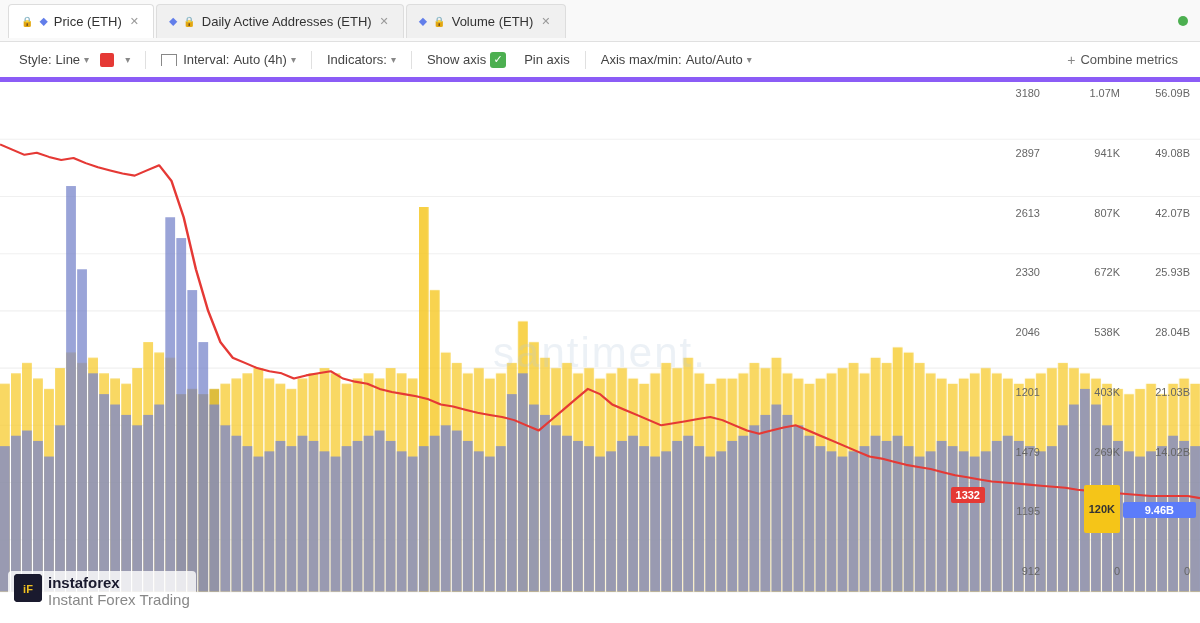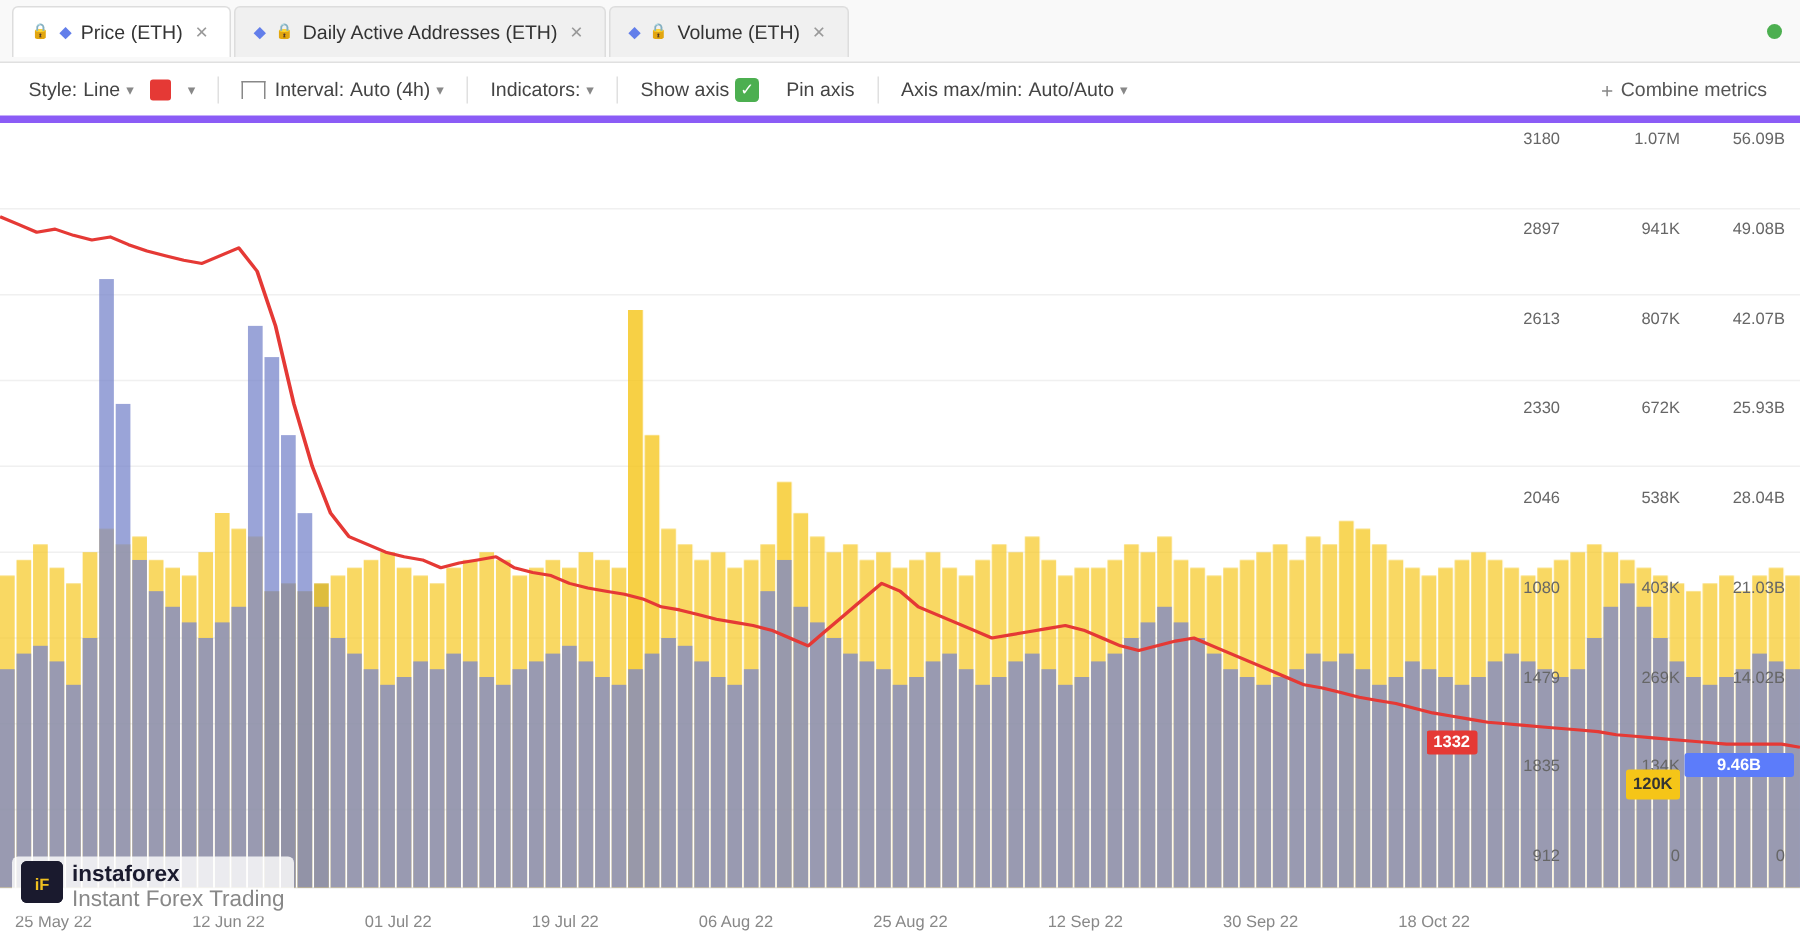--- a/index.html
+++ b/index.html
@@ -115,21 +115,21 @@
       font-weight: bold;
       padding: 2px 22px;
       border-radius: 2px;
     }
     .badge-yellow {
       position: absolute;
       background: #f5c518;
       color: #333;
       font-size: 11px;
       font-weight: bold;
-      padding: 4px 5px;
+      padding: 18px 5px;
       border-radius: 2px;
     }
 
     
     .watermark {
       position: absolute;
       top: 50%;
       left: 50%;
       transform: translate(-50%, -50%);
       font-size: 42px;
@@ -508,31 +508,32 @@
             430,330 440,335 450,325 460,315 470,305 480,295 490,300 500,310 510,315 520,320 
             530,325 540,330 550,328 560,326 570,324 580,322 590,325 600,330 610,335 620,338 
             630,335 640,332 650,330 660,335 670,340 680,345 690,350 700,355 710,360 720,362 
             730,365 740,368 750,370 760,372 770,375 780,378 790,380 800,382 810,384 820,385 
             830,386 840,387 850,388 860,389 870,390 880,392 890,393 900,394 910,395 920,396 930,397 940,398 950,398 960,398 970,398 980,400
           "></polyline>
       </g>
     </svg>
 
     
+    <div class="watermark">santiment.</div>
 
     
     <div style="position:absolute; right:160px; top:5px; width:55px; display:flex; flex-direction:column; justify-content:space-between; height:490px; text-align:right; font-size:11px; color:#666;">
       <span>3180</span>
       <span>2897</span>
       <span>2613</span>
       <span>2330</span>
       <span>2046</span>
-      <span>1080</span>
+      <span>1201</span>
       <span>1479</span>
-      <span>1835</span>
+      <span>1195</span>
       <span>912</span>
     </div>
 
     
     <div style="position:absolute; right:80px; top:5px; width:55px; display:flex; flex-direction:column; justify-content:space-between; height:490px; text-align:right; font-size:11px; color:#666;">
       <span>1.07M</span>
       <span>941K</span>
       <span>807K</span>
       <span>672K</span>
       <span>538K</span>
@@ -549,31 +550,20 @@
       <span>42.07B</span>
       <span>25.93B</span>
       <span>28.04B</span>
       <span>21.03B</span>
       <span>14.02B</span>
       <span>7.01B</span>
       <span>0</span>
     </div>
 
     
-    <div style="position:absolute; bottom:2px; left:10px; right:220px; display:flex; align-items:center; justify-content:space-between; font-size:11px; color:#888;">
-      <span>25 May 22</span>
-      <span>12 Jun 22</span>
-      <span>01 Jul 22</span>
-      <span>19 Jul 22</span>
-      <span>06 Aug 22</span>
-      <span>25 Aug 22</span>
-      <span>12 Sep 22</span>
-      <span>30 Sep 22</span>
-      <span>18 Oct 22</span>
-    </div>
 
     
     <div class="badge-red" style="right:215px; bottom:120px;">1332</div>
     <div class="badge-blue" style="right:4px; bottom:105px;">9.46B</div>
     <div class="badge-yellow" style="right:80px; bottom:90px;">120K</div>
 
     
     <div class="branding">
       <div class="brand-logo">
         <svg width="28" height="28" viewBox="0 0 28 28">

